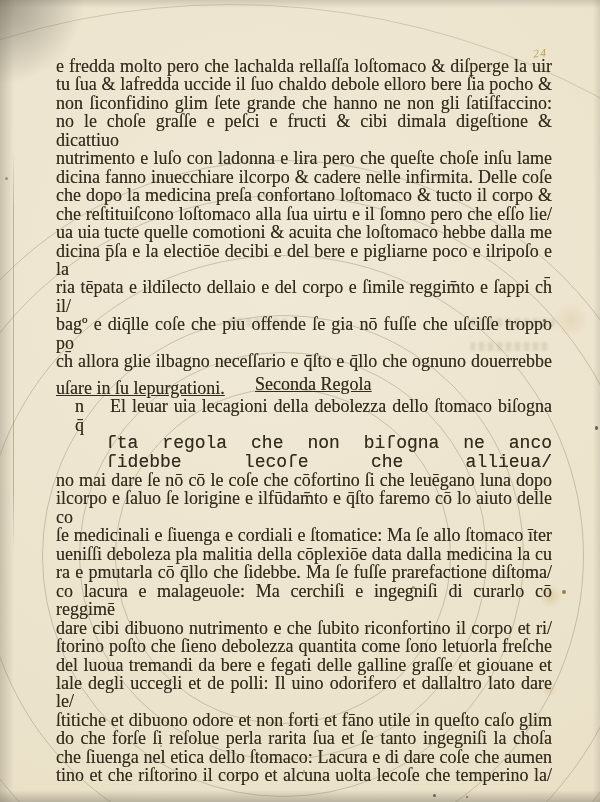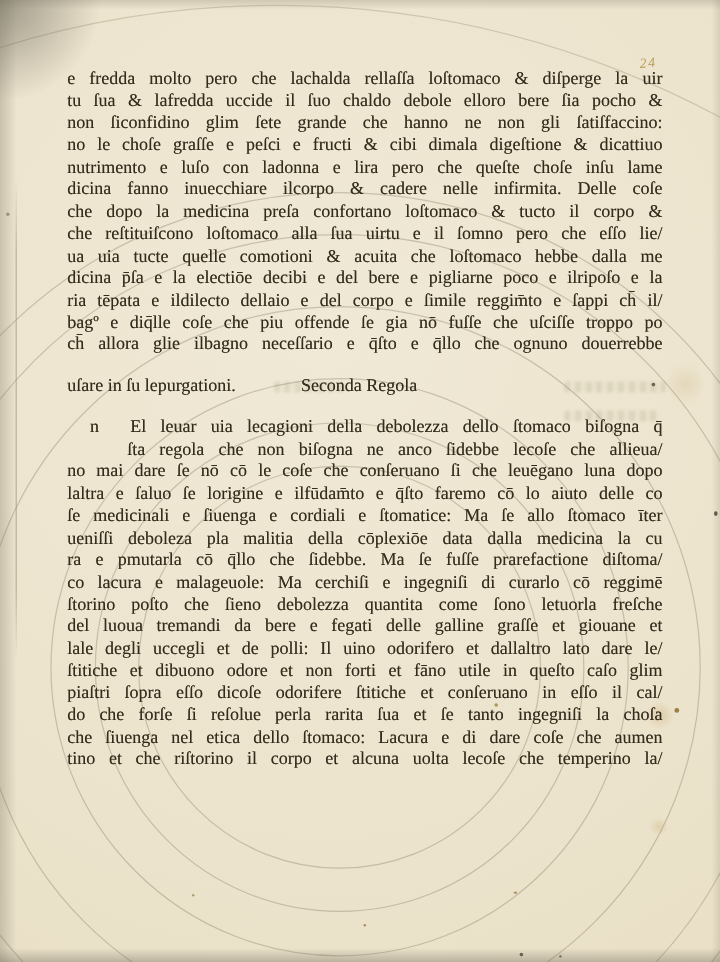--- a/index.html
+++ b/index.html
@@ -12,31 +12,31 @@
   }
   
   .ring{position:absolute;border:1px solid rgba(122,110,86,0.33);border-radius:50%;}
   .ring.big{border-color:rgba(122,110,86,0.26);}
   
   .ghost{position:absolute;height:9px;border-radius:3px;filter:blur(1.3px);opacity:.55;
     background:repeating-linear-gradient(90deg,rgba(138,136,102,.32) 0 5px,rgba(138,136,102,.06) 5px 9px);}
   
   .textblock{
     position:absolute;left:56px;top:57px;width:496px;z-index:2;
-    font-size:15px;line-height:18.45px;color:var(--ink,#332b1c);
+    font-size:18px;line-height:18.45px;color:var(--ink,#332b1c);
     text-shadow:0 0 .5px rgba(51,43,28,.55);
   }
   .line{text-align:justify;text-align-last:justify;text-justify:inter-word;}
-  .line.divider{display:flex;align-items:center;text-align:left;text-align-last:auto;}
+  .line.divider{display:flex;align-items:flex-end;text-align:left;text-align-last:auto;text-decoration:underline;}
   .divider .divleft{white-space:nowrap;}
-  .divider .heading{white-space:nowrap;margin:16px auto;}
+  .divider .heading{white-space:nowrap;margin:4px auto;}
   .divider .divspacer{width:150px;flex:none;}
   .line.guideline{padding-left:19px;}
   .guideline .guide{margin-right:26px;}
-  .line.indent1{padding-left:50px;}
+  .line.indent1{padding-left:50px;font-family:Liberation Mono, monospace;}
   
   .folio{position:absolute;left:533px;top:47px;z-index:3;
     font-style:italic;font-size:11.5px;letter-spacing:1.5px;
     color:var(--folio_ink,#b3954a);transform:rotate(-5deg);opacity:.9;}
   
   .chainline{position:absolute;left:13px;top:150px;width:1px;height:400px;
     background:linear-gradient(rgba(146,134,106,0),rgba(146,134,106,.55) 15%,rgba(146,134,106,.55) 85%,rgba(146,134,106,0));}
   .corner{position:absolute;left:0;top:0;width:92px;height:92px;
     background:radial-gradient(circle at 0 0,rgba(75,72,62,.5),rgba(75,72,62,0) 65%);}
   .edge{position:absolute;z-index:4;pointer-events:none;}
@@ -87,31 +87,31 @@
       <span class="divleft">uſare in ſu lepurgationi.</span>
       <span class="heading">Seconda Regola</span>
       <span class="divspacer"></span>
     </div>
 
     <div class="line guideline">
       <span class="guide">n</span><span>El leuar uia lecagioni della debolezza dello ſtomaco biſogna q̄</span>
     </div>
     <div class="line indent1">ſta regola che non biſogna ne anco ſidebbe lecoſe che allieua/</div>
 
-    <div class="line">no mai dare ſe nō cō le coſe che conſeruano ſi che leuēgano luna dopo</div>
-    <div class="line">laltra e ſaluo ſe lorigine e ilfūdam̄to e q̄ſto faremo cō lo aiuto delle co</div>
+    <div class="line">no mai dare ſe nō cō le coſe che cōfortino ſi che leuēgano luna dopo</div>
+    <div class="line">ilcorpo e ſaluo ſe lorigine e ilfūdam̄to e q̄ſto faremo cō lo aiuto delle co</div>
     <div class="line">ſe medicinali e ſiuenga e cordiali e ſtomatice: Ma ſe allo ſtomaco īter</div>
     <div class="line">ueniſſi deboleza pla malitia della cōplexiōe data dalla medicina la cu</div>
     <div class="line">ra e pmutarla cō q̄llo che ſidebbe. Ma ſe fuſſe prarefactione diſtoma/</div>
     <div class="line">co lacura e malageuole: Ma cerchiſi e ingegniſi di curarlo cō reggimē</div>
+    <div class="line">dare cibi dibuono nutrimento e che ſubito riconfortino il corpo et ri/</div>
     <div class="line">ſtorino poſto che ſieno debolezza quantita come ſono letuorla freſche</div>
     <div class="line">del luoua tremandi da bere e fegati delle galline graſſe et giouane et</div>
     <div class="line">lale degli uccegli et de polli: Il uino odorifero et dallaltro lato dare le/</div>
     <div class="line">ſtitiche et dibuono odore et non forti et fāno utile in queſto caſo glim</div>
-    <div class="line">piaſtri ſopra eſſo dicoſe odorifere ſtitiche et conſeruano in eſſo il cal/</div>
     <div class="line">do che forſe ſi reſolue perla rarita ſua et ſe tanto ingegniſi la choſa</div>
     <div class="line">che ſiuenga nel etica dello ſtomaco: Lacura e di dare coſe che aumen</div>
     <div class="line">tino et che riſtorino il corpo et alcuna uolta lecoſe che temperino la/</div>
   </div>
 
   <div class="folio">24</div>
 
   <div class="chainline"></div>
   <div class="corner"></div>
   <div class="edge l"></div>

